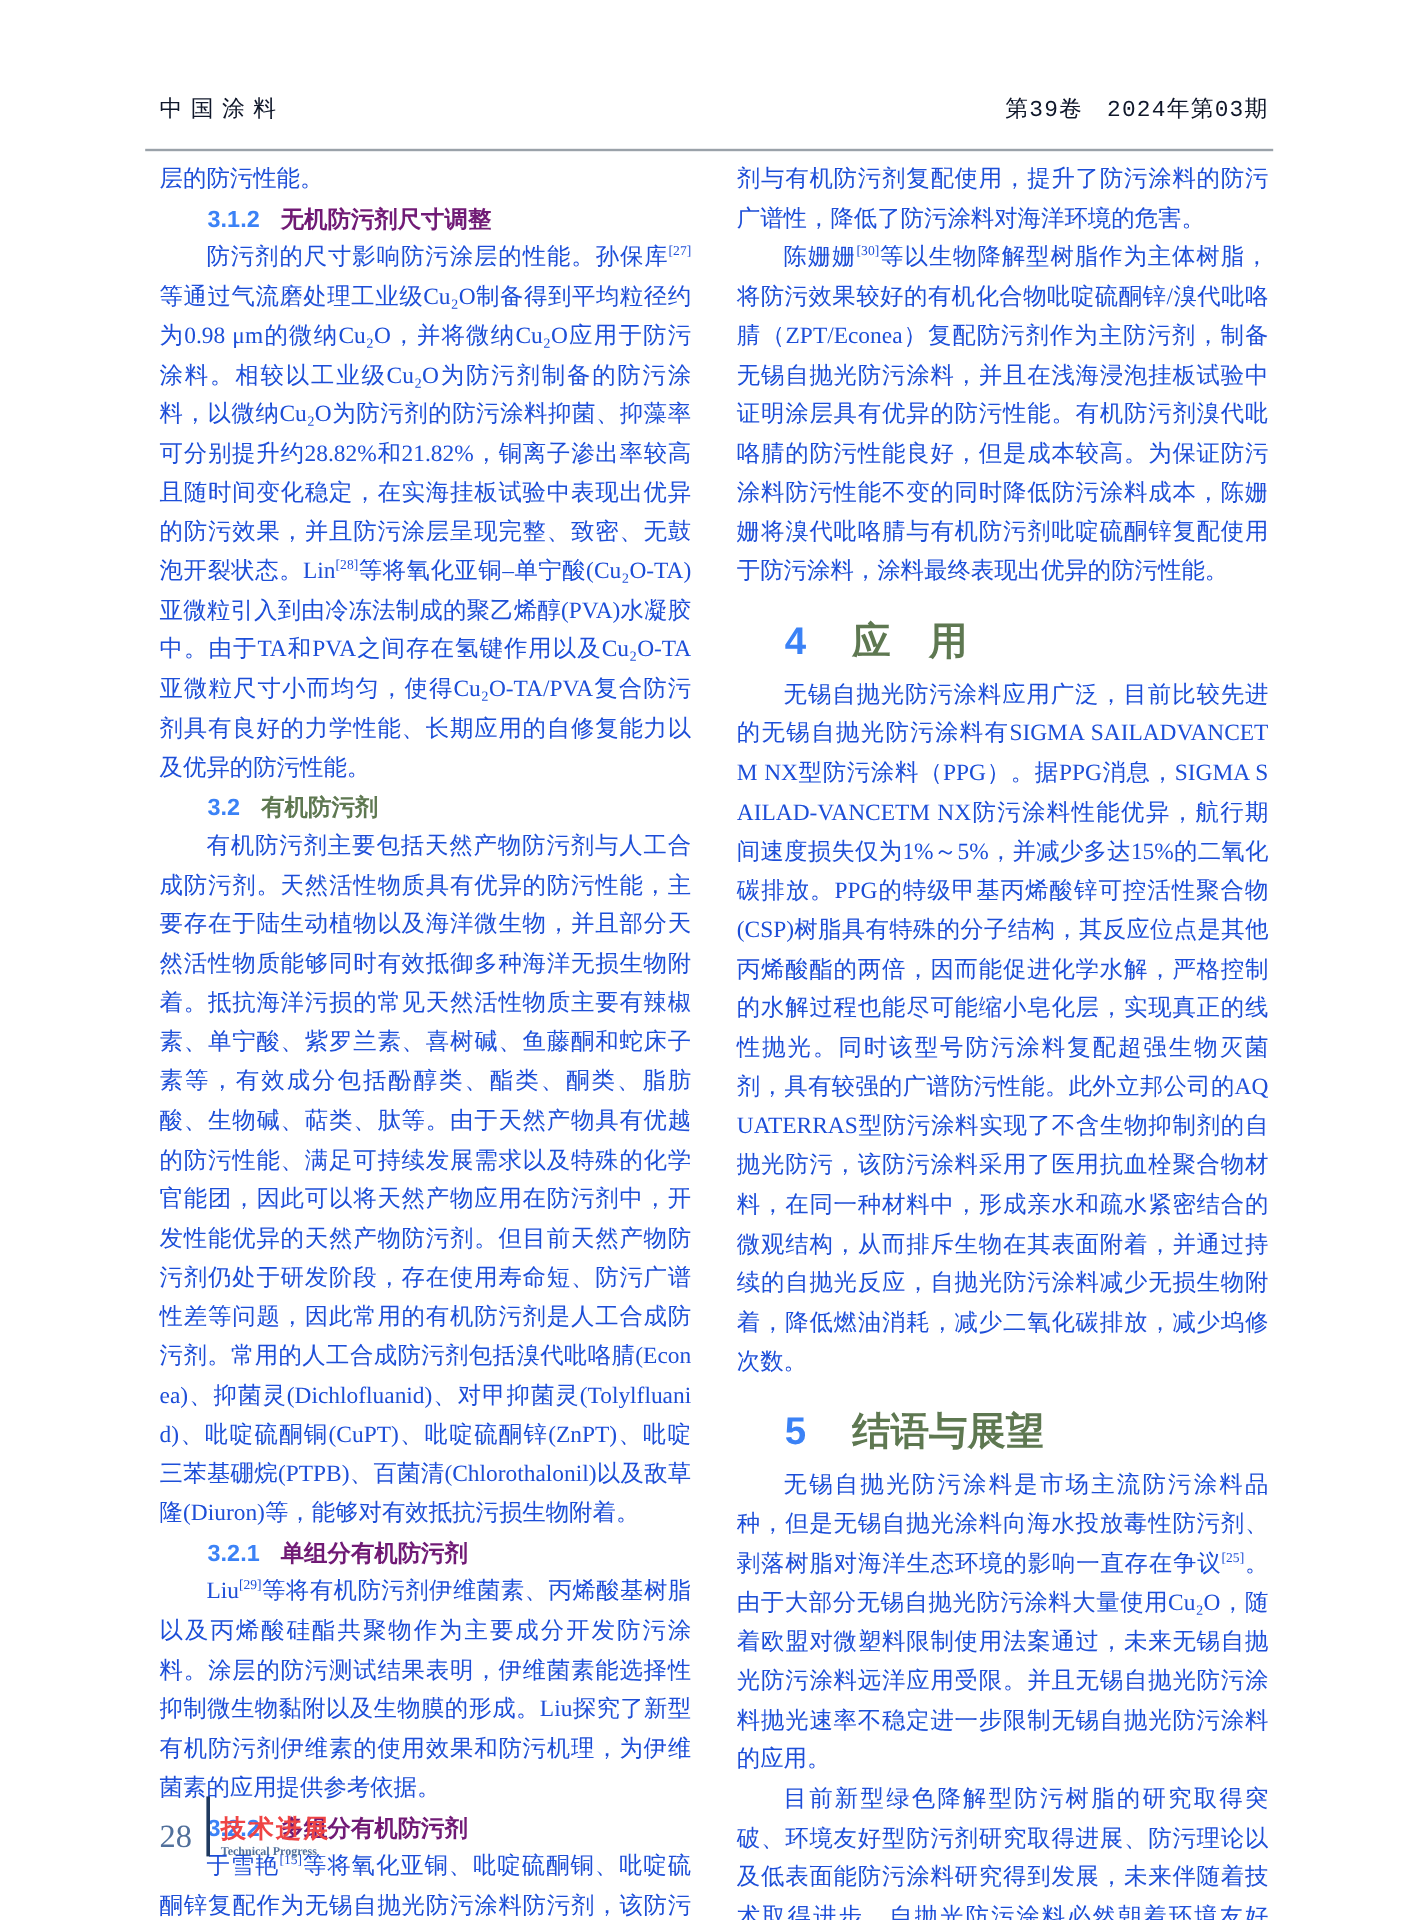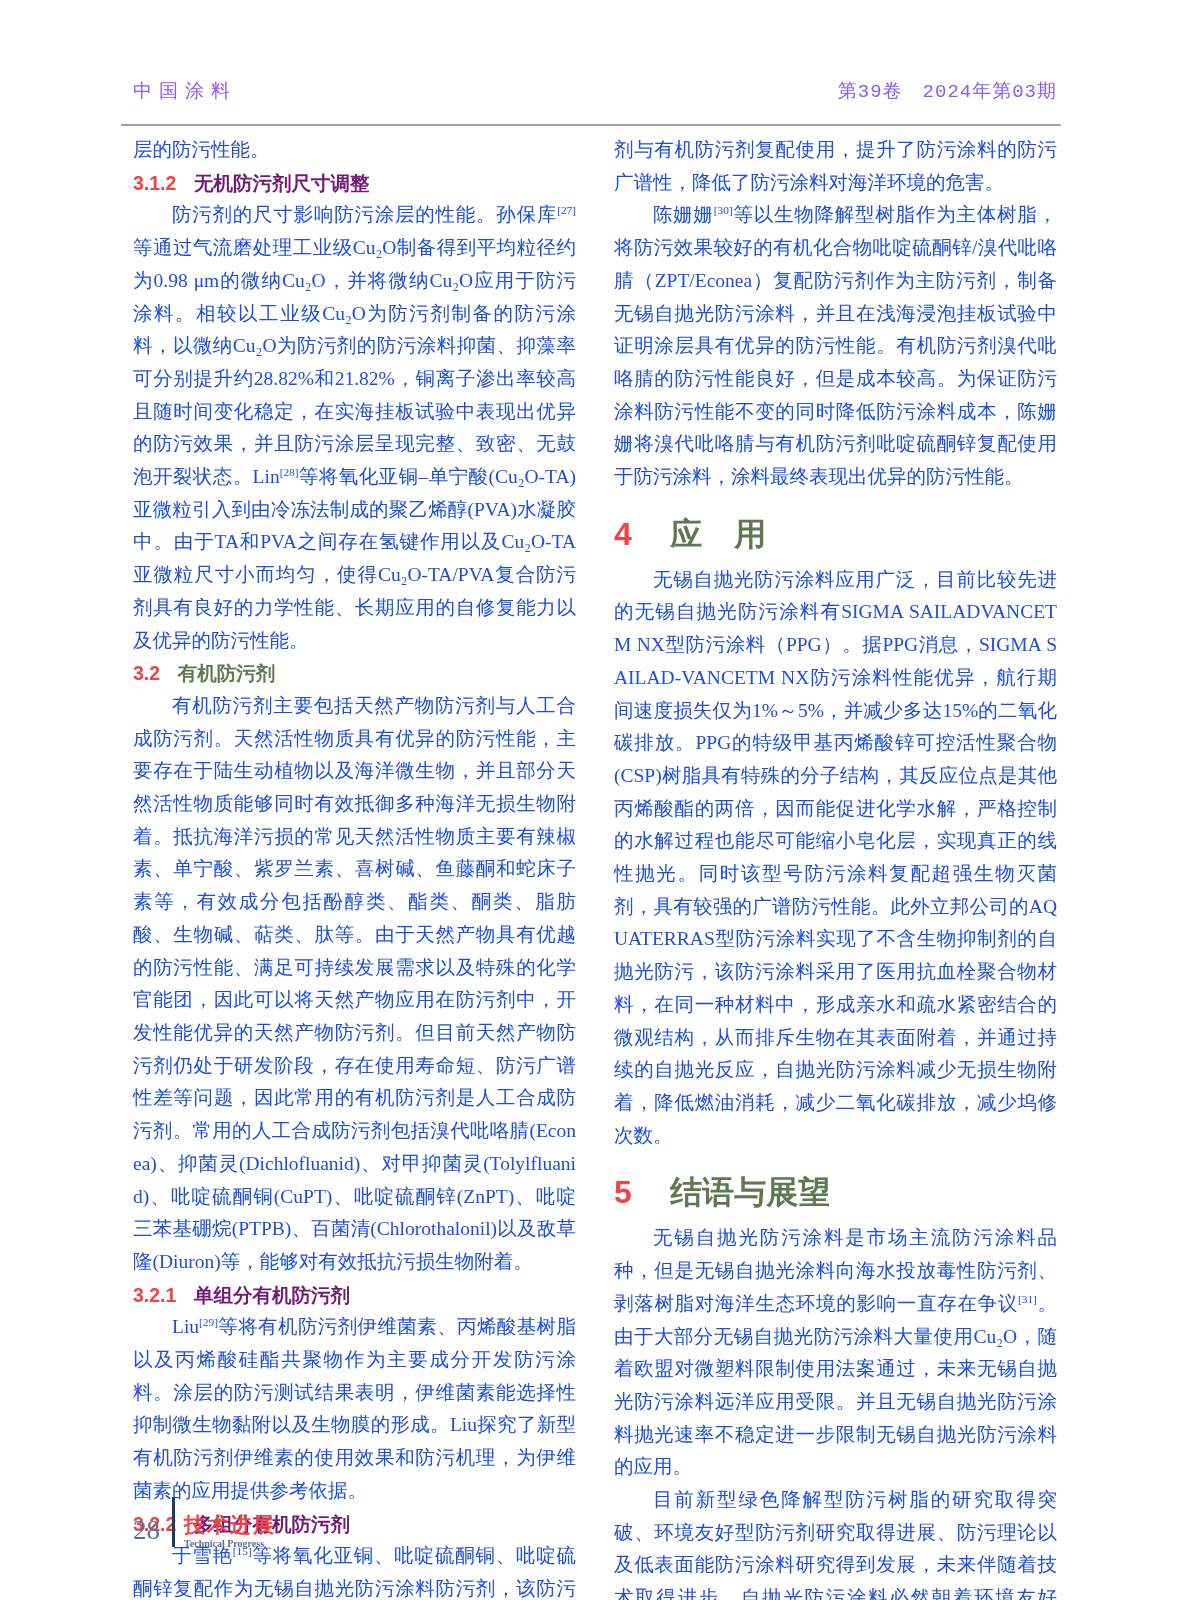--- a/index.html
+++ b/index.html
@@ -10,21 +10,21 @@
     position: relative;
     overflow: hidden;
   }
   .page { position: absolute; inset: 0; background: #ffffff; }
 
   
   .hdr {
     position: absolute; left: 133px; right: 130px; top: 78px;
     display: flex; justify-content: space-between; align-items: baseline;
     font-family: "Liberation Sans", sans-serif;
-    color: #8b5cf6; font-size: 19px;
+    color: #0f172a; font-size: 19px;
   }
   .hdr .journal { letter-spacing: 7px; }
   .hdr .issue { letter-spacing: 1px; font-family: Liberation Mono, monospace; }
   .hdr-rule {
     position: absolute; left: 121px; right: 126px; top: 116px;
     border: none; border-top: 2px solid #9aa2a9; height: 0;
   }
 
   
   .columns {
@@ -42,21 +42,21 @@
     word-break: break-all;
   }
   p.body-p.no-indent { text-indent: 0; }
   p.body-p sup { font-size: 0.58em; line-height: 0; }
 
   .hd {
     font-family: "Liberation Sans", sans-serif;
     font-weight: bold;
     display: block;
   }
-  .hd .num { color: #ef4444; }
+  .hd .num { color: #3b82f6; margin-left: 40px; }
   .hd.h2, .hd.h3 { font-size: 19.5px; line-height: 32.7px; color: #3d3d3d; }
   .hd.h2 .num, .hd.h3 .num { margin-right: 0.9em; }
   .hd.h2 .ttl { color: #5e7851; }
   .hd.h3 .ttl { color: #701a75; }
   .hd.h1 {
     font-size: 32px; line-height: 30px; color: #5e7851;
     margin: 25px 0 15px 0;
   }
   .hd.h1 .num { margin-right: 1.2em; }
   .hd.h1 .ttl { color: #5e7851; }
@@ -107,21 +107,21 @@
         <p class="body-p"><span>Liu</span><sup>[29]</sup><span>等将有机防污剂伊维菌素、丙烯酸基树脂以及丙烯酸硅酯共聚物作为主要成分开发防污涂料。涂层的防污测试结果表明，伊维菌素能选择性抑制微生物黏附以及生物膜的形成。Liu探究了新型有机防污剂伊维素的使用效果和防污机理，为伊维菌素的应用提供参考依据。</span></p>
         <div class="hd h3"><span class="num">3.2.2</span><span class="ttl">多组分有机防污剂</span></div>
         <p class="body-p"><span>于雪艳</span><sup>[15]</sup><span>等将氧化亚铜、吡啶硫酮铜、吡啶硫酮锌复配作为无锡自抛光防污涂料防污剂，该防污涂层铜离子渗出率达到了25 μg/cm²·d，并且浅海浸泡挂板36个月表现出良好的防污效果。于雪艳将无机防污</span></p>
       </div>
     <div class="col" id="col-right">
         <p class="body-p no-indent"><span>剂与有机防污剂复配使用，提升了防污涂料的防污广谱性，降低了防污涂料对海洋环境的危害。</span></p>
         <p class="body-p"><span>陈姗姗</span><sup>[30]</sup><span>等以生物降解型树脂作为主体树脂，将防污效果较好的有机化合物吡啶硫酮锌/溴代吡咯腈（ZPT/Econea）复配防污剂作为主防污剂，制备无锡自抛光防污涂料，并且在浅海浸泡挂板试验中证明涂层具有优异的防污性能。有机防污剂溴代吡咯腈的防污性能良好，但是成本较高。为保证防污涂料防污性能不变的同时降低防污涂料成本，陈姗姗将溴代吡咯腈与有机防污剂吡啶硫酮锌复配使用于防污涂料，涂料最终表现出优异的防污性能。</span></p>
         <div class="hd h1"><span class="num">4</span><span class="ttl">应　用</span></div>
         <p class="body-p"><span>无锡自抛光防污涂料应用广泛，目前比较先进的无锡自抛光防污涂料有SIGMA SAILADVANCETM NX型防污涂料（PPG）。据PPG消息，SIGMA SAILAD-VANCETM NX防污涂料性能优异，航行期间速度损失仅为1%～5%，并减少多达15%的二氧化碳排放。PPG的特级甲基丙烯酸锌可控活性聚合物(CSP)树脂具有特殊的分子结构，其反应位点是其他丙烯酸酯的两倍，因而能促进化学水解，严格控制的水解过程也能尽可能缩小皂化层，实现真正的线性抛光。同时该型号防污涂料复配超强生物灭菌剂，具有较强的广谱防污性能。此外立邦公司的AQUATERRAS型防污涂料实现了不含生物抑制剂的自抛光防污，该防污涂料采用了医用抗血栓聚合物材料，在同一种材料中，形成亲水和疏水紧密结合的微观结构，从而排斥生物在其表面附着，并通过持续的自抛光反应，自抛光防污涂料减少无损生物附着，降低燃油消耗，减少二氧化碳排放，减少坞修次数。</span></p>
         <div class="hd h1"><span class="num">5</span><span class="ttl">结语与展望</span></div>
-        <p class="body-p"><span>无锡自抛光防污涂料是市场主流防污涂料品种，但是无锡自抛光涂料向海水投放毒性防污剂、剥落树脂对海洋生态环境的影响一直存在争议</span><sup>[31]</sup><span>。由于大部分无锡自抛光防污涂料大量使用Cu₂O，随着欧盟对微塑料限制使用法案通过，未来无锡自抛光防污涂料远洋应用受限。并且无锡自抛光防污涂料抛光速率不稳定进一步限制无锡自抛光防污涂料的应用。</span></p>
+        <p class="body-p"><span>无锡自抛光防污涂料是市场主流防污涂料品种，但是无锡自抛光涂料向海水投放毒性防污剂、剥落树脂对海洋生态环境的影响一直存在争议</span><sup>[25]</sup><span>。由于大部分无锡自抛光防污涂料大量使用Cu₂O，随着欧盟对微塑料限制使用法案通过，未来无锡自抛光防污涂料远洋应用受限。并且无锡自抛光防污涂料抛光速率不稳定进一步限制无锡自抛光防污涂料的应用。</span></p>
         <p class="body-p"><span>目前新型绿色降解型防污树脂的研究取得突破、环境友好型防污剂研究取得进展、防污理论以及低表面能防污涂料研究得到发展，未来伴随着技术取得进步，自抛光防污涂料必然朝着环境友好（低毒防污机制）、长期高效（树脂抛光速率稳定且溶解于海水）、多元协同防污机制（低表面能与自抛光协同防污机制）方向发展。</span></p>
       </div>
   </div>
 
   <div class="ftr">
     <span class="pageno">28</span>
     <span class="bar"></span>
     <span class="sec">
       <span class="cn">技术进展</span>
       <span class="en">Technical Progress</span>

